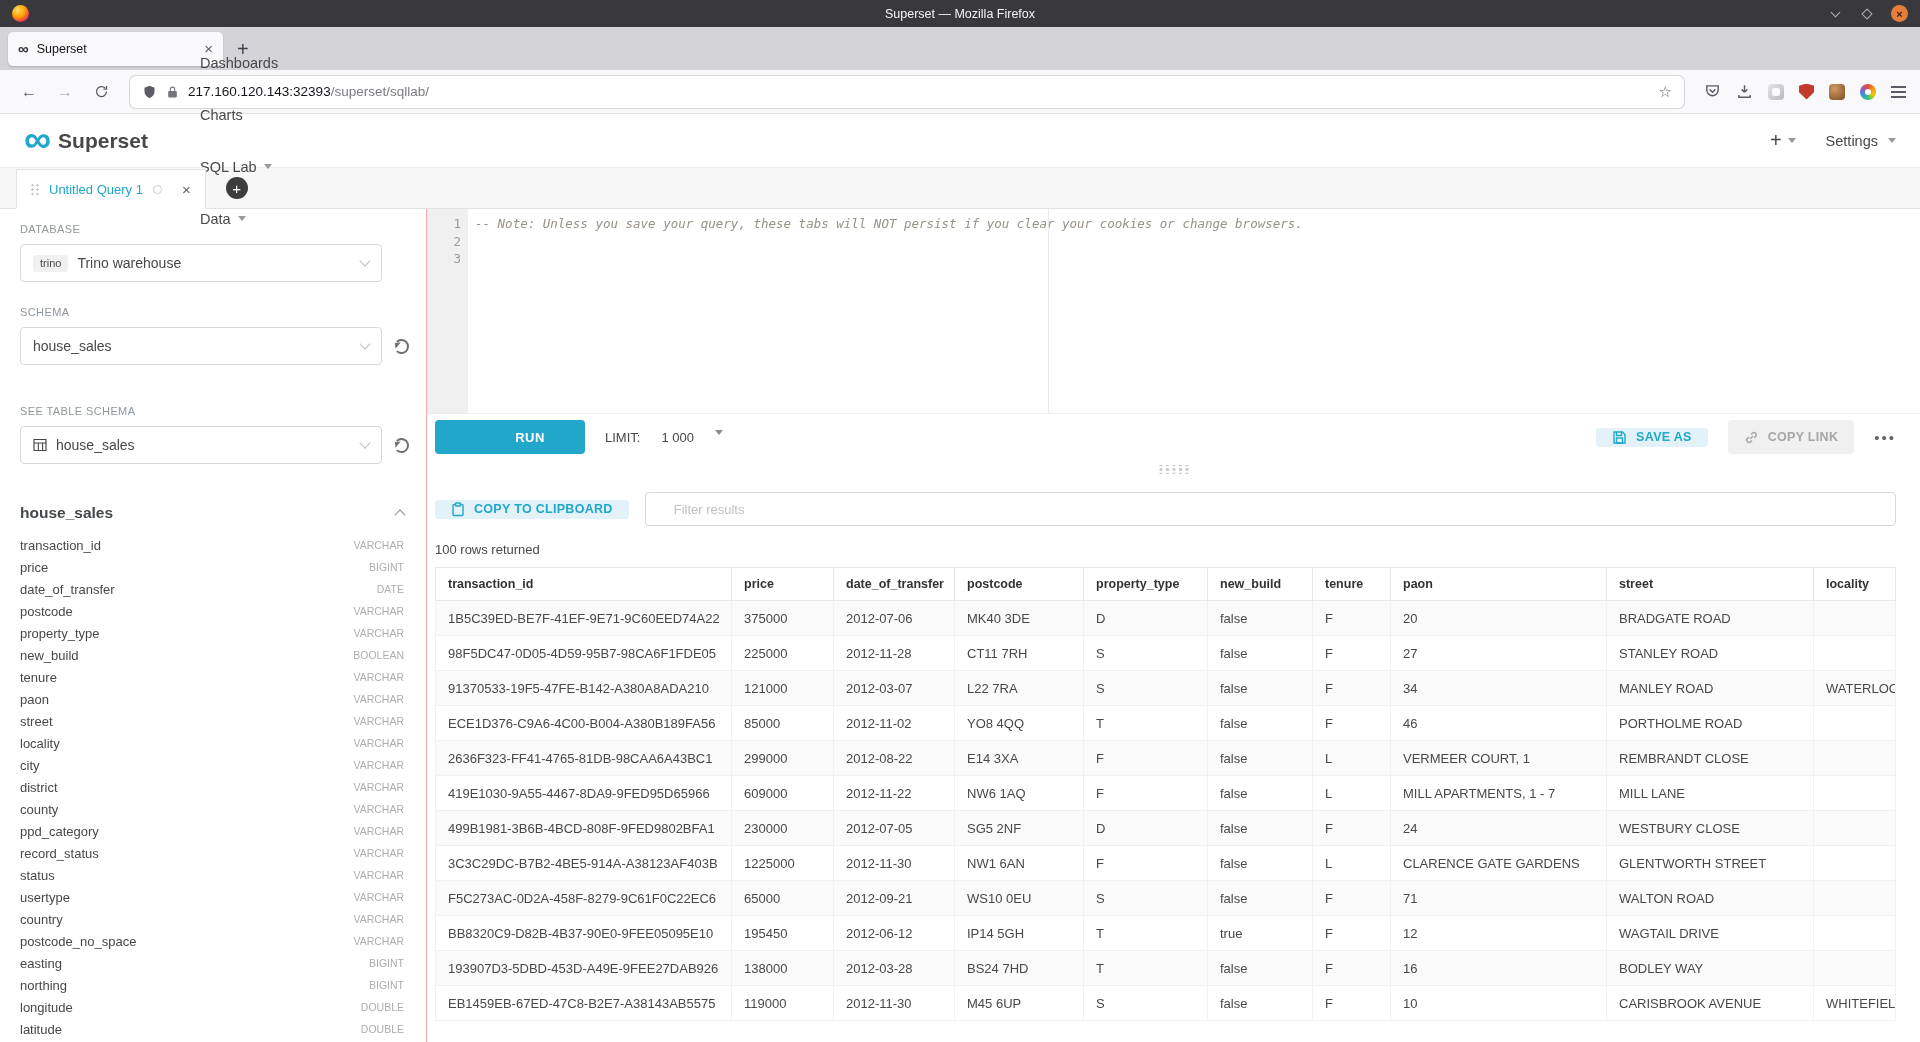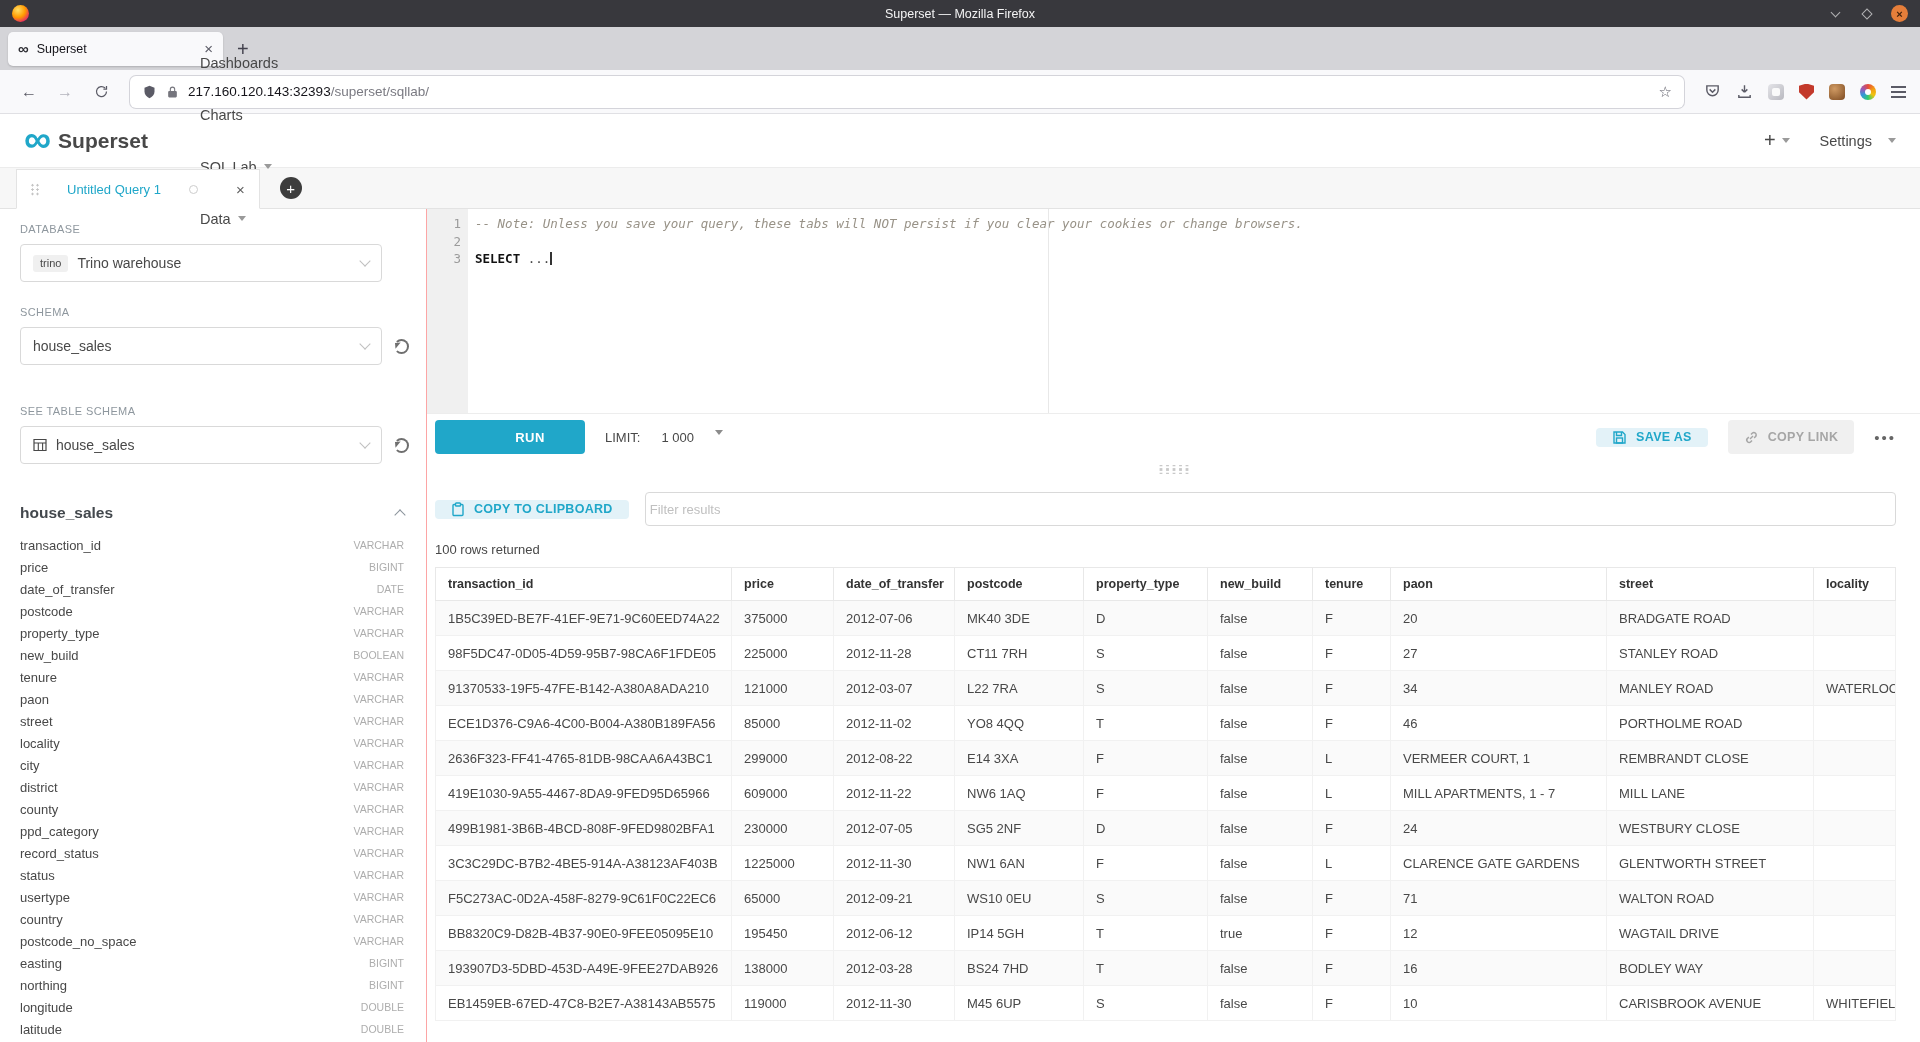--- a/index.html
+++ b/index.html
@@ -51,26 +51,26 @@
   
   .app-header { height:54px; background:#fff; border-bottom:1px solid #ececec; display:flex; align-items:center; padding:0 24px; }
   .brand { display:flex; align-items:center; gap:7px; cursor:pointer; }
   .brand-infinity { color:#20a7c9; font-size:38px; font-weight:bold; line-height:0; margin-top:-4px; }
   .brand-name { font-size:21px; font-weight:bold; color:#484848; }
   .main-nav { display:flex; gap:36px; margin-left:52px;flex-direction:column; }
   .nav-item { display:flex; align-items:center; gap:7px; font-size:14.5px; color:#484848; cursor:pointer; }
   .tri-down { width:0; height:0; border-left:4px solid transparent; border-right:4px solid transparent; border-top:5px solid #9a9a9a; }
   .header-right { margin-left:auto; display:flex; align-items:center; gap:30px; }
   .plus-menu { display:flex; align-items:center; gap:6px; font-size:20px; color:#484848; cursor:pointer; }
-  .settings-menu { display:flex; align-items:center; gap:16px; font-size:14.5px; color:#484848; cursor:pointer; }
+  .settings-menu { display:flex; align-items:center; gap:10px; font-size:14.5px; color:#484848; cursor:pointer; }
 
   
   .qtabs { height:41px; background:#f7f7f7; border-bottom:1px solid #e3e3e3; display:flex; align-items:flex-end; padding-left:16px; }
   .qtab { height:40px; background:#fff; border:1px solid #e3e3e3; border-bottom:1px solid #fff; margin-bottom:-1px;
-    display:flex; align-items:center; gap:28px; padding:0 14px; }
+    display:flex; align-items:center; gap:10px; padding:0 14px; }
   .grip { display:flex; gap:2px; }
   .grip i { display:block; width:3px; height:13px;
     background-image:radial-gradient(circle,#c4c4c4 1px,transparent 1.3px); background-size:3px 4.4px; }
   .qtab-label { font-size:13px; color:#20a7c9; }
   .status-dot { width:9px; height:9px; border-radius:50%; border:1.5px solid #cdcdcd; }
   .qtab-close { color:#5f5f5f; font-size:15px; margin-left:10px; line-height:1; }
   .add-qtab { width:22px; height:22px; border-radius:50%; background:#3d3d3d; color:#fff; font-size:15px; line-height:1;
     display:flex; align-items:center; justify-content:center; margin:0 0 9px 20px; }
 
   
@@ -127,21 +127,21 @@
   .split-divider { height:18px; display:flex; align-items:center; justify-content:center; cursor:row-resize; }
   .grip-dots { width:36px; height:9px; background-image:radial-gradient(circle,#c9c9c9 1.4px,transparent 1.7px);
     background-size:6.5px 4.6px; background-position:center; }
 
   .stabs { display:flex; gap:34px; padding:0 8px; height:36px; align-items:stretch; }
   .stab { font-size:13px; color:#6f6f6f; display:flex; align-items:center; position:relative; cursor:pointer; }
   .stab.active { color:#484848; }
   .stab.active::after { content:""; position:absolute; left:0; right:0; bottom:0; height:2px; background:#20a7c9; }
 
   .res-toolbar { display:flex; align-items:center; padding:14px 24px 0 8px; gap:16px; }
-  .filter-input { flex:1; height:34px; border:1px solid #d9d9d9; border-radius:4px; padding:0 4px; font-size:13px; color:#be185d;
+  .filter-input { flex:1; height:34px; border:1px solid #d9d9d9; border-radius:4px; padding:0 28px; font-size:13px; color:#be185d;
     font-family:inherit; outline:none; }
   .filter-input::placeholder { color:#c0c0c0; }
 
   .rows-returned { padding:16px 8px 10px; font-size:13px; color:#484848; }
 
   .res-table-wrap { flex:1; overflow:hidden; padding:0 24px 0 8px; }
   table.results { width:100%; border-collapse:collapse; table-layout:fixed; }
   .results th { font-size:12.5px; font-weight:bold; color:#333; text-align:left; padding:9px 12px;
     border-top:1px solid #e8e8e8; border-bottom:1px solid #e8e8e8; border-right:1px solid #e8e8e8;
     white-space:nowrap; overflow:hidden; cursor:pointer; background:#fff; }
@@ -406,21 +406,20 @@
     <div class="editor">
       <div class="gutter">
           <div>1</div>
           <div>2</div>
           <div>3</div>
         </div>
       <div class="code">
         <div class="print-margin"></div>
         <div class="code-line"><span class="comment">-- Note: Unless you save your query, these tabs will NOT persist if you clear your cookies or change browsers.</span></div>
         <div class="code-line"> </div>
-        <div class="code-line"><span class="kw">SELECT</span><span> ...</span><span class="cursor"></span></div>
       </div>
     </div>
 
     <div class="ed-toolbar">
       <button class="run-btn">RUN</button>
       <span class="limit">
         <span>LIMIT:</span>
         <span>1 000</span>
         <span class="tri-down"></span>
       </span>

